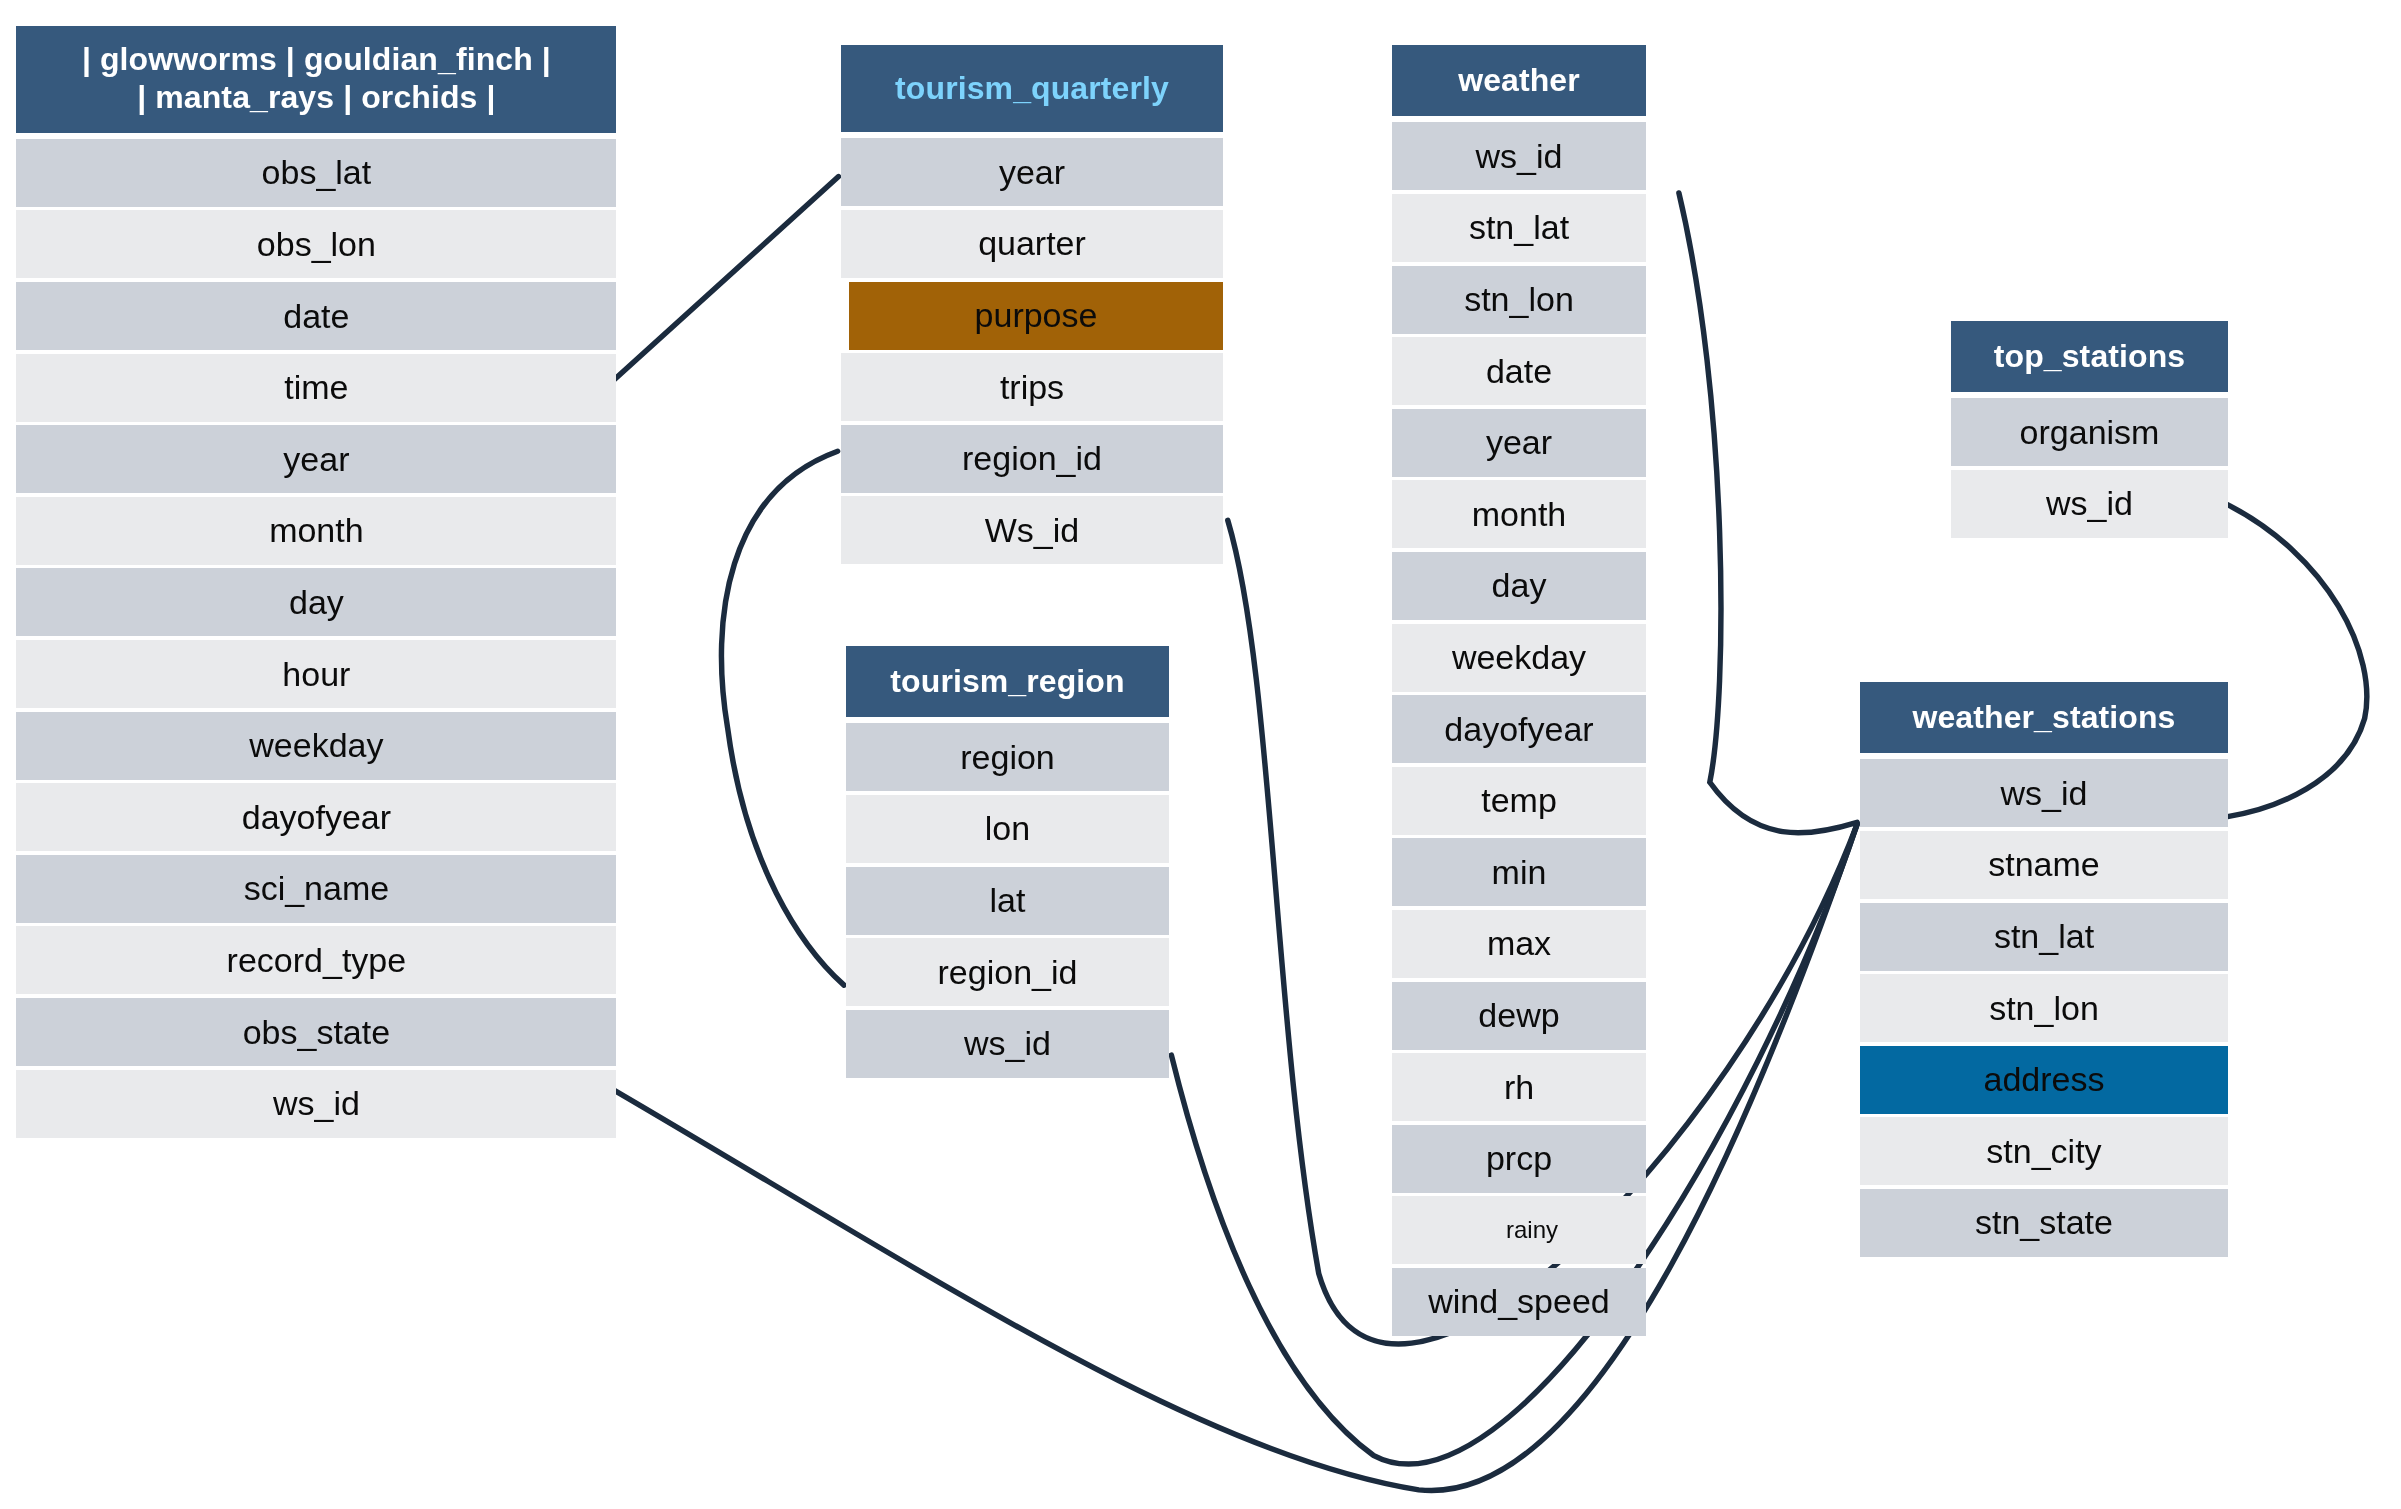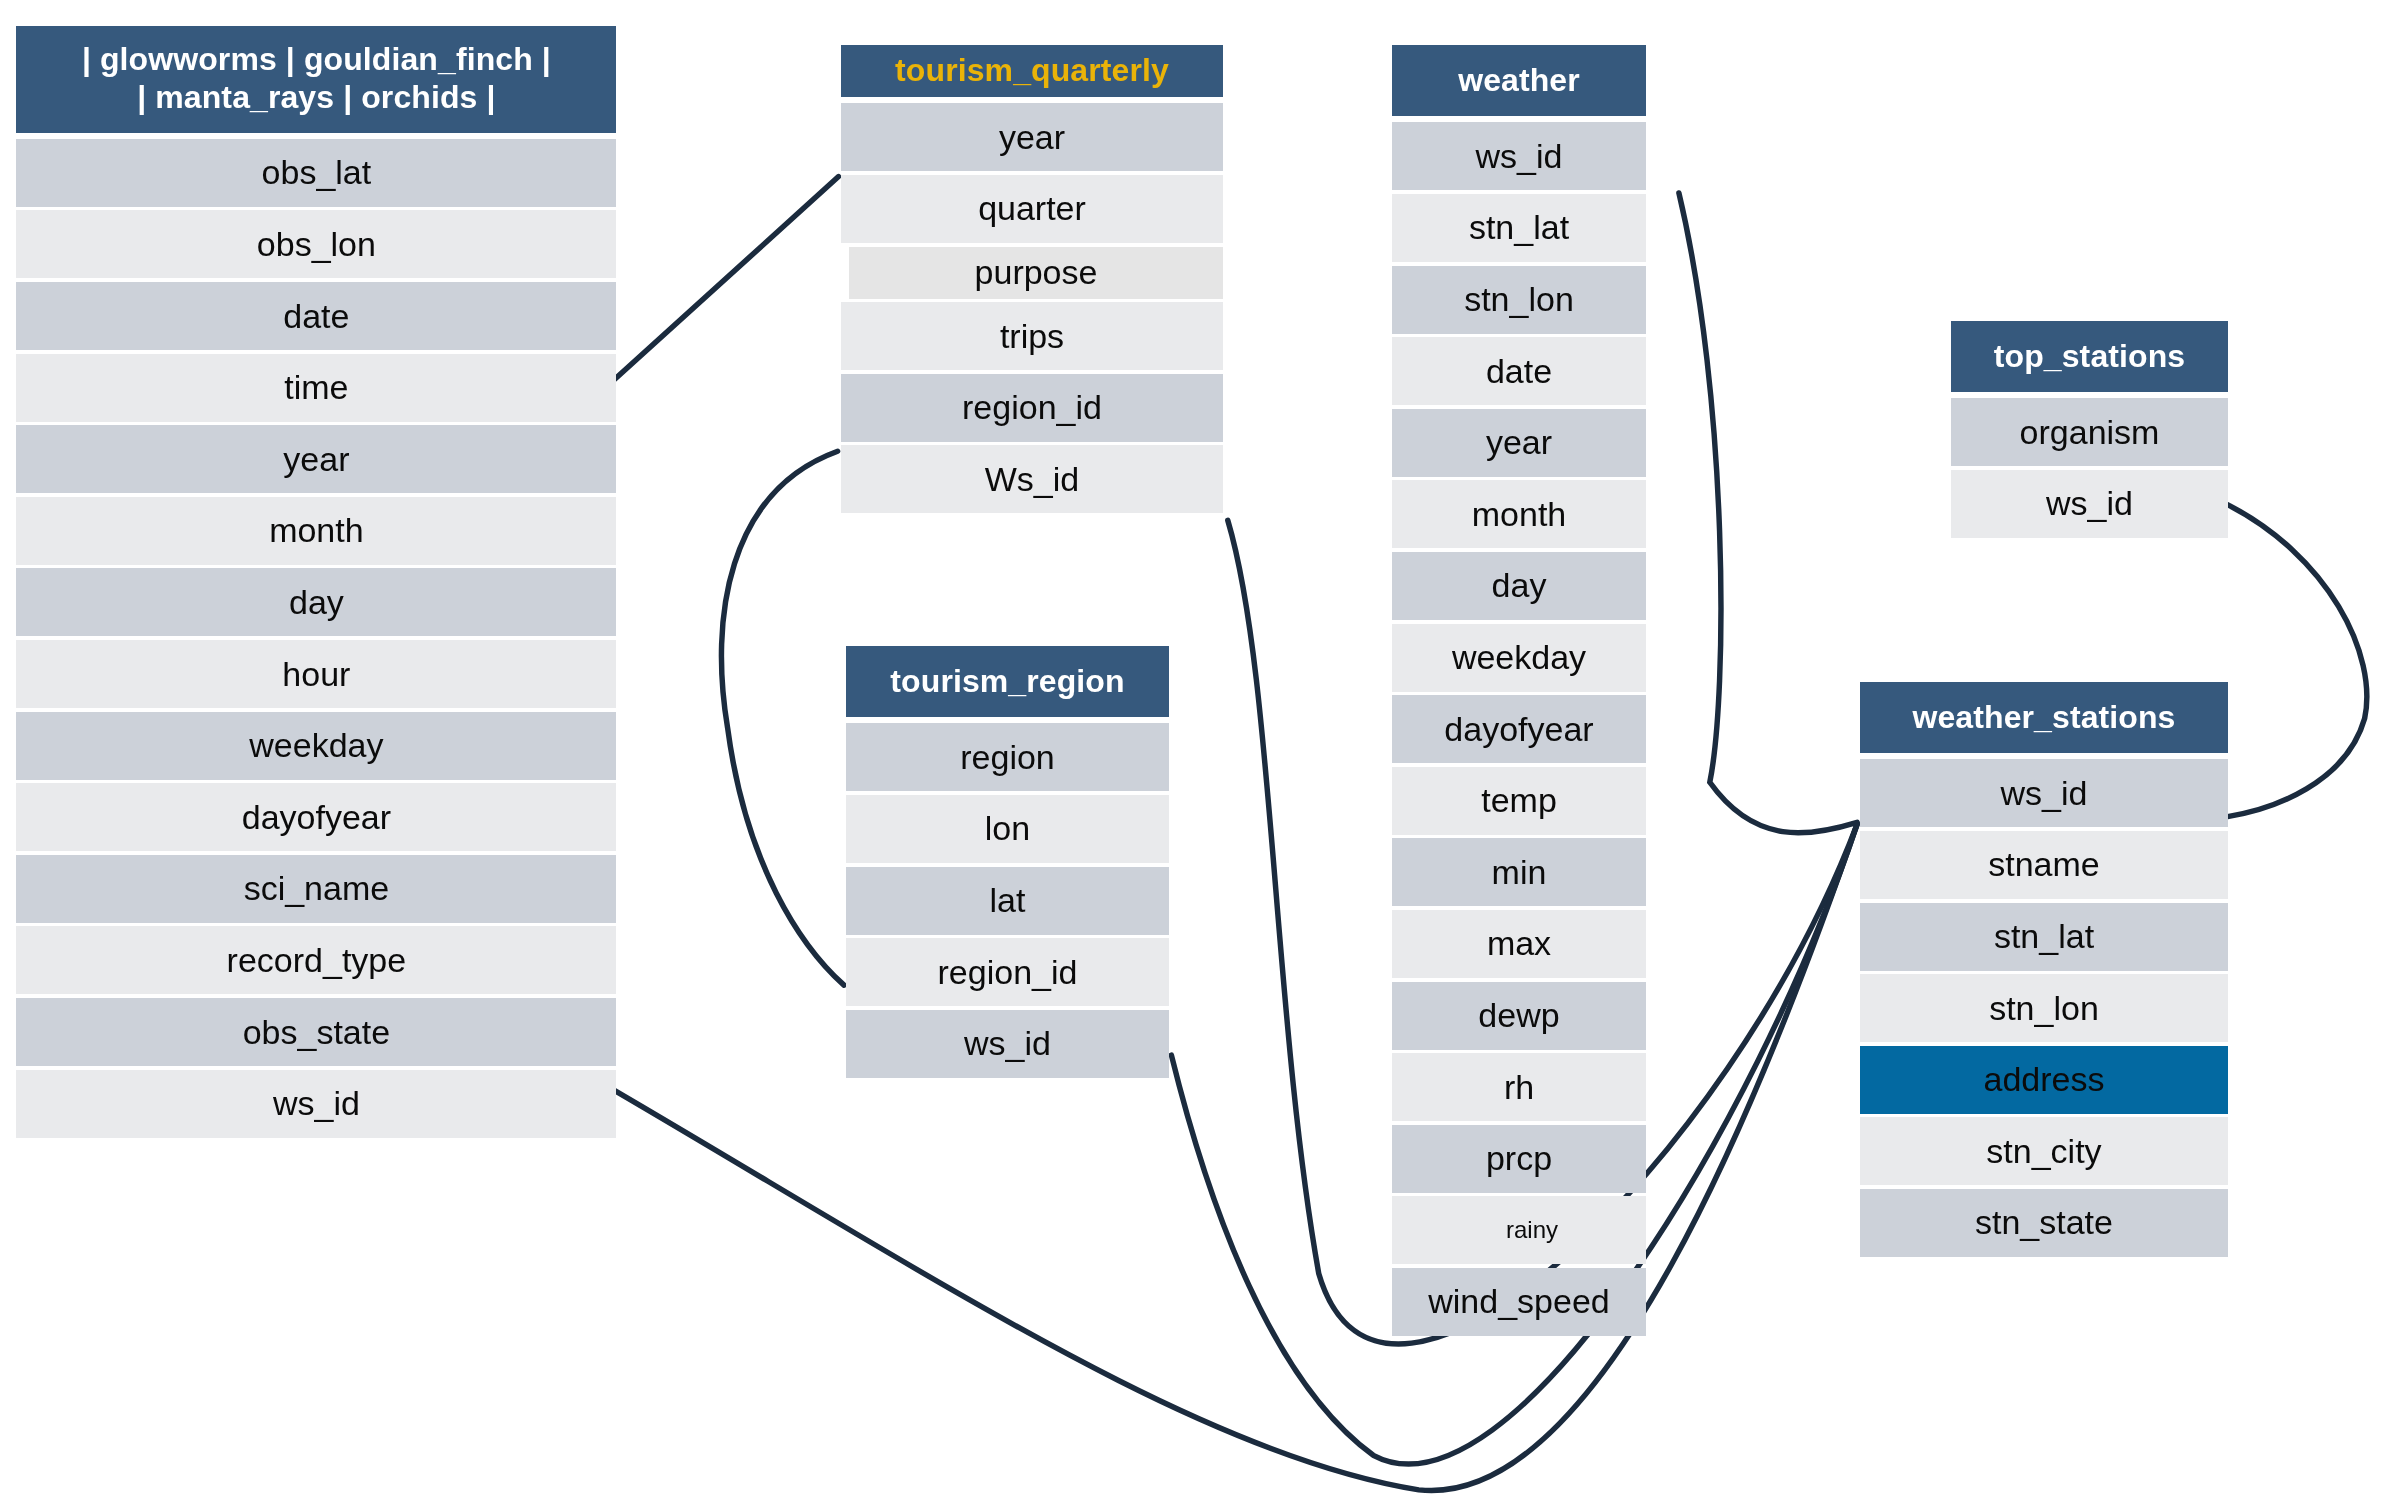--- a/index.html
+++ b/index.html
@@ -93,29 +93,29 @@
           <div class="col-row odd" style="height: 68px; font-size: 34px; background: rgb(233, 234, 236); color: rgb(11, 11, 11);">hour</div>
           <div class="col-row even" style="height: 68px; font-size: 34px; background: rgb(204, 209, 217); color: rgb(11, 11, 11);">weekday</div>
           <div class="col-row odd" style="height: 68px; font-size: 34px; background: rgb(233, 234, 236); color: rgb(11, 11, 11);">dayofyear</div>
           <div class="col-row even" style="height: 68px; font-size: 34px; background: rgb(204, 209, 217); color: rgb(11, 11, 11);">sci_name</div>
           <div class="col-row odd" style="height: 68px; font-size: 34px; background: rgb(233, 234, 236); color: rgb(11, 11, 11);">record_type</div>
           <div class="col-row even" style="height: 68px; font-size: 34px; background: rgb(204, 209, 217); color: rgb(11, 11, 11);">obs_state</div>
           <div class="col-row odd" style="height: 68px; font-size: 34px; background: rgb(233, 234, 236); color: rgb(11, 11, 11);">ws_id</div>
         </div>
       </div>
       <div class="table-card" style="left: 841px; top: 45px; width: 382px;">
-        <div class="table-header" style="height: 52px; font-size: 32px; background: rgb(54, 89, 125); color: #eab308;">
+        <div class="table-header" style="height: 87px; font-size: 32px; background: rgb(54, 89, 125); color: #7dd3fc;">
           <div>
             <div>tourism_quarterly</div>
           </div>
         </div>
         <div class="table-rows">
           <div class="col-row even" style="height: 68px; font-size: 34px; background: rgb(204, 209, 217); color: rgb(11, 11, 11);">year</div>
           <div class="col-row odd" style="height: 68px; font-size: 34px; background: rgb(233, 234, 236); color: rgb(11, 11, 11);">quarter</div>
-          <div class="col-row even" style="height: 52px; font-size: 34px; background: #e5e5e5; color: rgb(11, 11, 11); margin-left: 8px;">purpose</div>
+          <div class="col-row even" style="height: 68px; font-size: 34px; background: #a16207; color: rgb(11, 11, 11); margin-left: 8px;">purpose</div>
           <div class="col-row odd" style="height: 68px; font-size: 34px; background: rgb(233, 234, 236); color: rgb(11, 11, 11);">trips</div>
           <div class="col-row even" style="height: 68px; font-size: 34px; background: rgb(204, 209, 217); color: rgb(11, 11, 11);">region_id</div>
           <div class="col-row odd" style="height: 68px; font-size: 34px; background: rgb(233, 234, 236); color: rgb(11, 11, 11);">Ws_id</div>
         </div>
       </div>
       <div class="table-card" style="left: 846px; top: 646px; width: 323px;">
         <div class="table-header" style="height: 71px; font-size: 32px; background: rgb(54, 89, 125); color: rgb(255, 255, 255);">
           <div>
             <div>tourism_region</div>
           </div>

